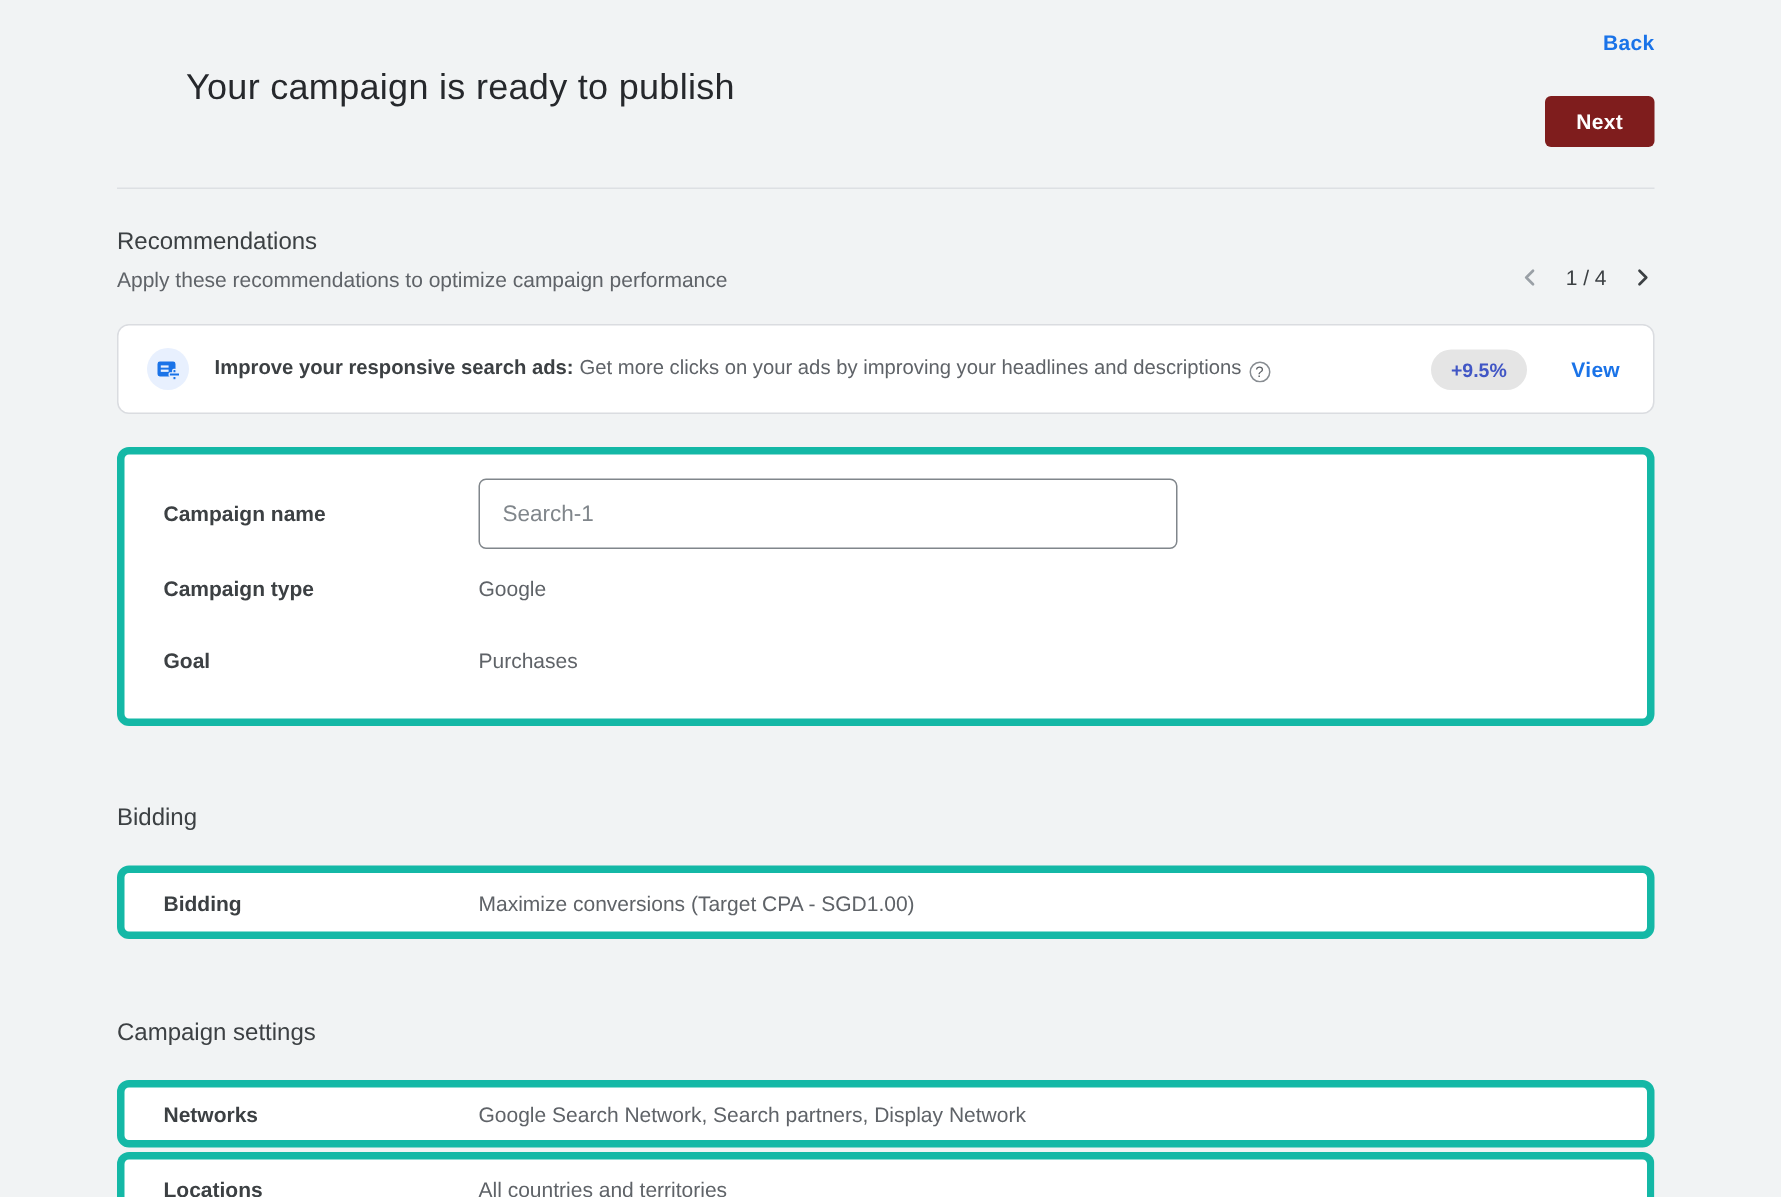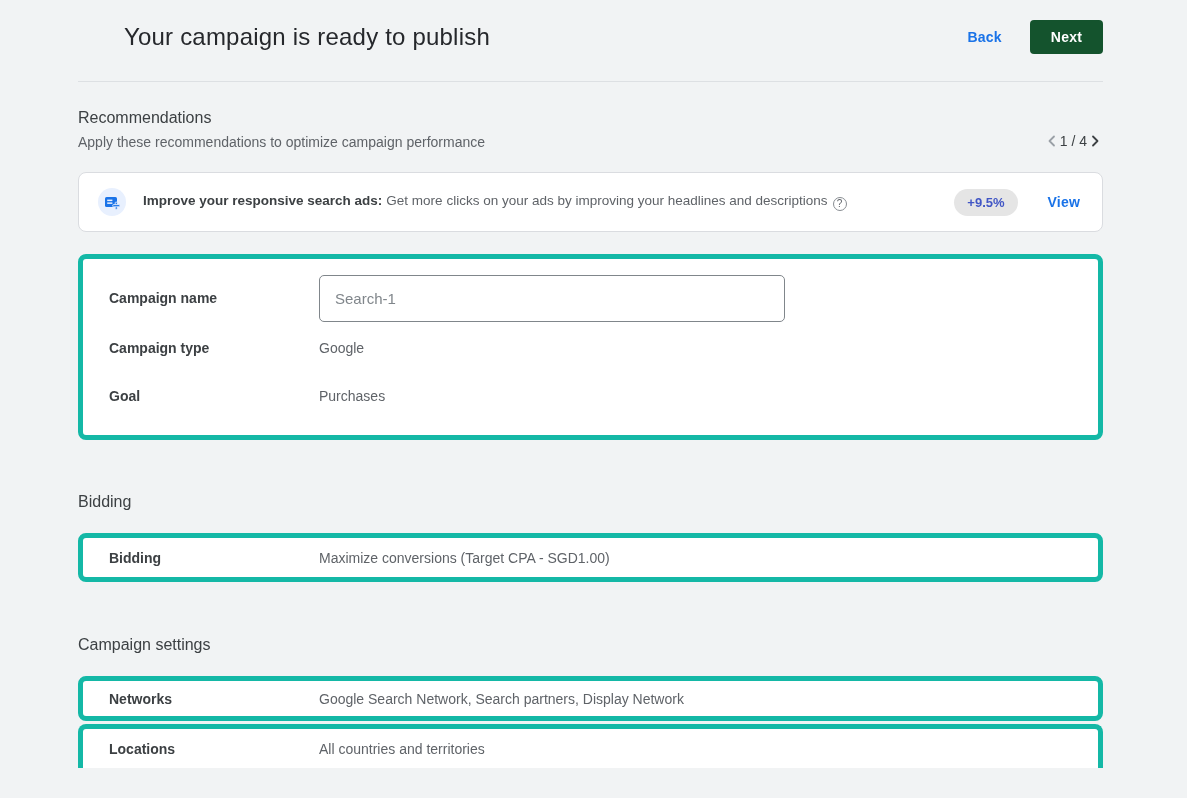--- a/index.html
+++ b/index.html
@@ -8,32 +8,32 @@
     width:1187px; height:798px; overflow:hidden;
     background:#f1f3f4;
     font-family:"Liberation Sans", sans-serif;
     color:#3c4043;
   }
   .content { width:1025px; margin-left:78px; }
 
   
   .topbar { display:flex; justify-content:space-between; align-items:center; padding-top:20px;margin-left:46px; }
   .page-title { font-size:24px; font-weight:400; color:#26282c; margin:0; letter-spacing:.2px; }
-  .top-actions { display:flex; align-items:center; gap:28px; }
+  .top-actions { display:flex; align-items:flex-end; gap:28px;flex-direction:column; }
   .text-btn { background:none; border:none; color:#1a73e8; font-family:inherit;
               font-size:14px; font-weight:700; cursor:pointer; padding:0; letter-spacing:.2px; }
-  .primary-btn { background:#14532d; color:#fff; border:none; border-radius:4px; font-family:inherit;
+  .primary-btn { background:#7f1d1d; color:#fff; border:none; border-radius:4px; font-family:inherit;
                  font-size:14px; font-weight:700; padding:9px 21px; cursor:pointer; letter-spacing:.2px; }
   .divider { border:none; border-top:1px solid #dde0e3; margin:27px 0 0; }
 
   
   .rec-head { display:flex; justify-content:space-between; align-items:flex-end; margin-top:27px; }
   .sec-heading { font-size:16px; font-weight:400; color:#3c4043; margin:0; }
   .rec-subtitle { font-size:14px; color:#5f6368; margin:7px 0 0; }
-  .pager { display:flex; align-items:center; font-size:14px; color:#3c4043; padding-bottom:1px; }
+  .pager { display:flex; align-items:center; gap:16px; font-size:14px; color:#3c4043; padding-bottom:1px; }
   .pager-btn { background:none; border:none; padding:2px; cursor:pointer; display:flex; align-items:center; }
   .rec-card { margin-top:22px; background:#fff; border:1px solid #dadce0; border-radius:8px;
               height:60px; display:flex; align-items:center; padding:0 19px; }
   .rec-icon { width:28px; height:28px; border-radius:50%; background:#e8f0fe; flex-shrink:0;
               display:flex; align-items:center; justify-content:center; margin-right:17px; }
   .rec-text { flex:1; margin:0; font-size:13.5px; color:#5f6368; white-space:nowrap; overflow:hidden; }
   .rec-text b { color:#3c4043; font-weight:700; margin-right:4px; }
   .help-circle { display:inline-flex; width:14px; height:14px; border:1px solid #888d92; border-radius:50%;
                  align-items:center; justify-content:center; font-size:10px; color:#5f6368;
                  margin-left:5px; vertical-align:-2px; cursor:pointer; }

